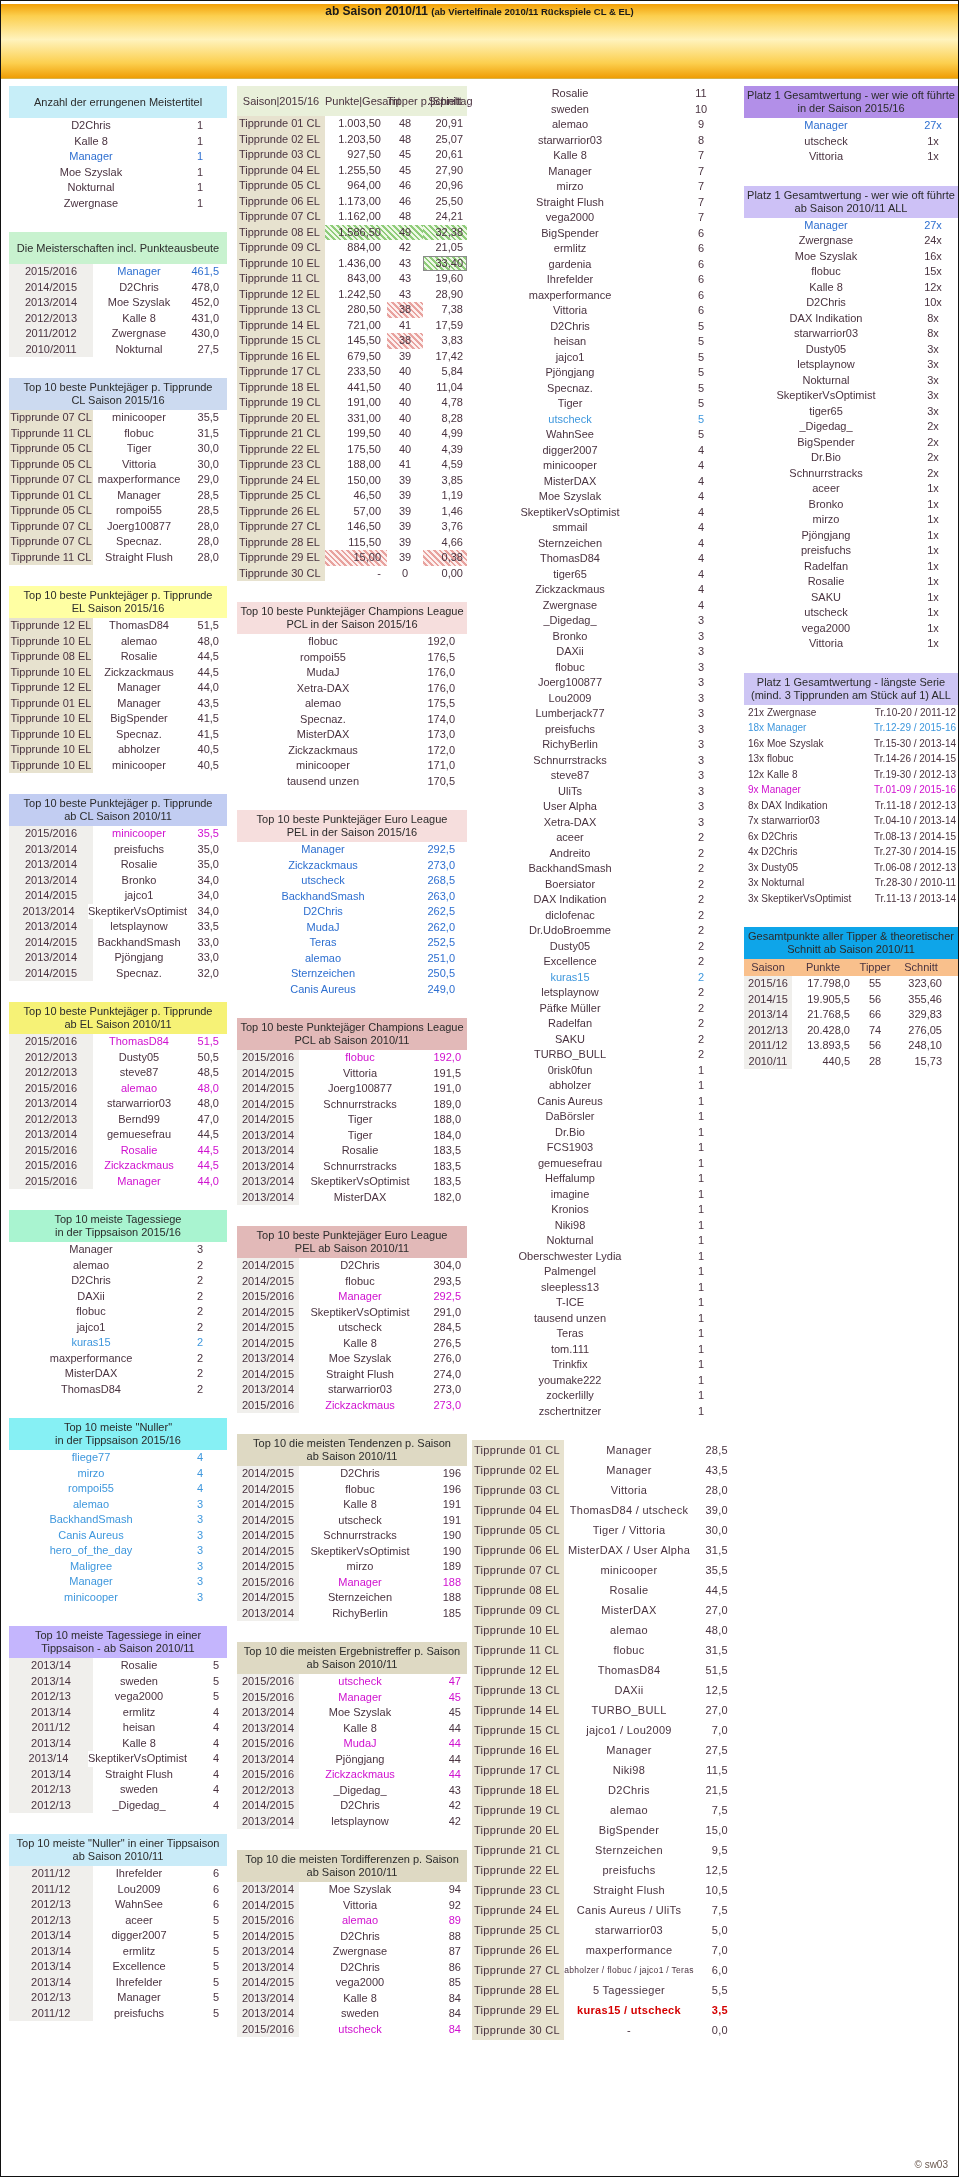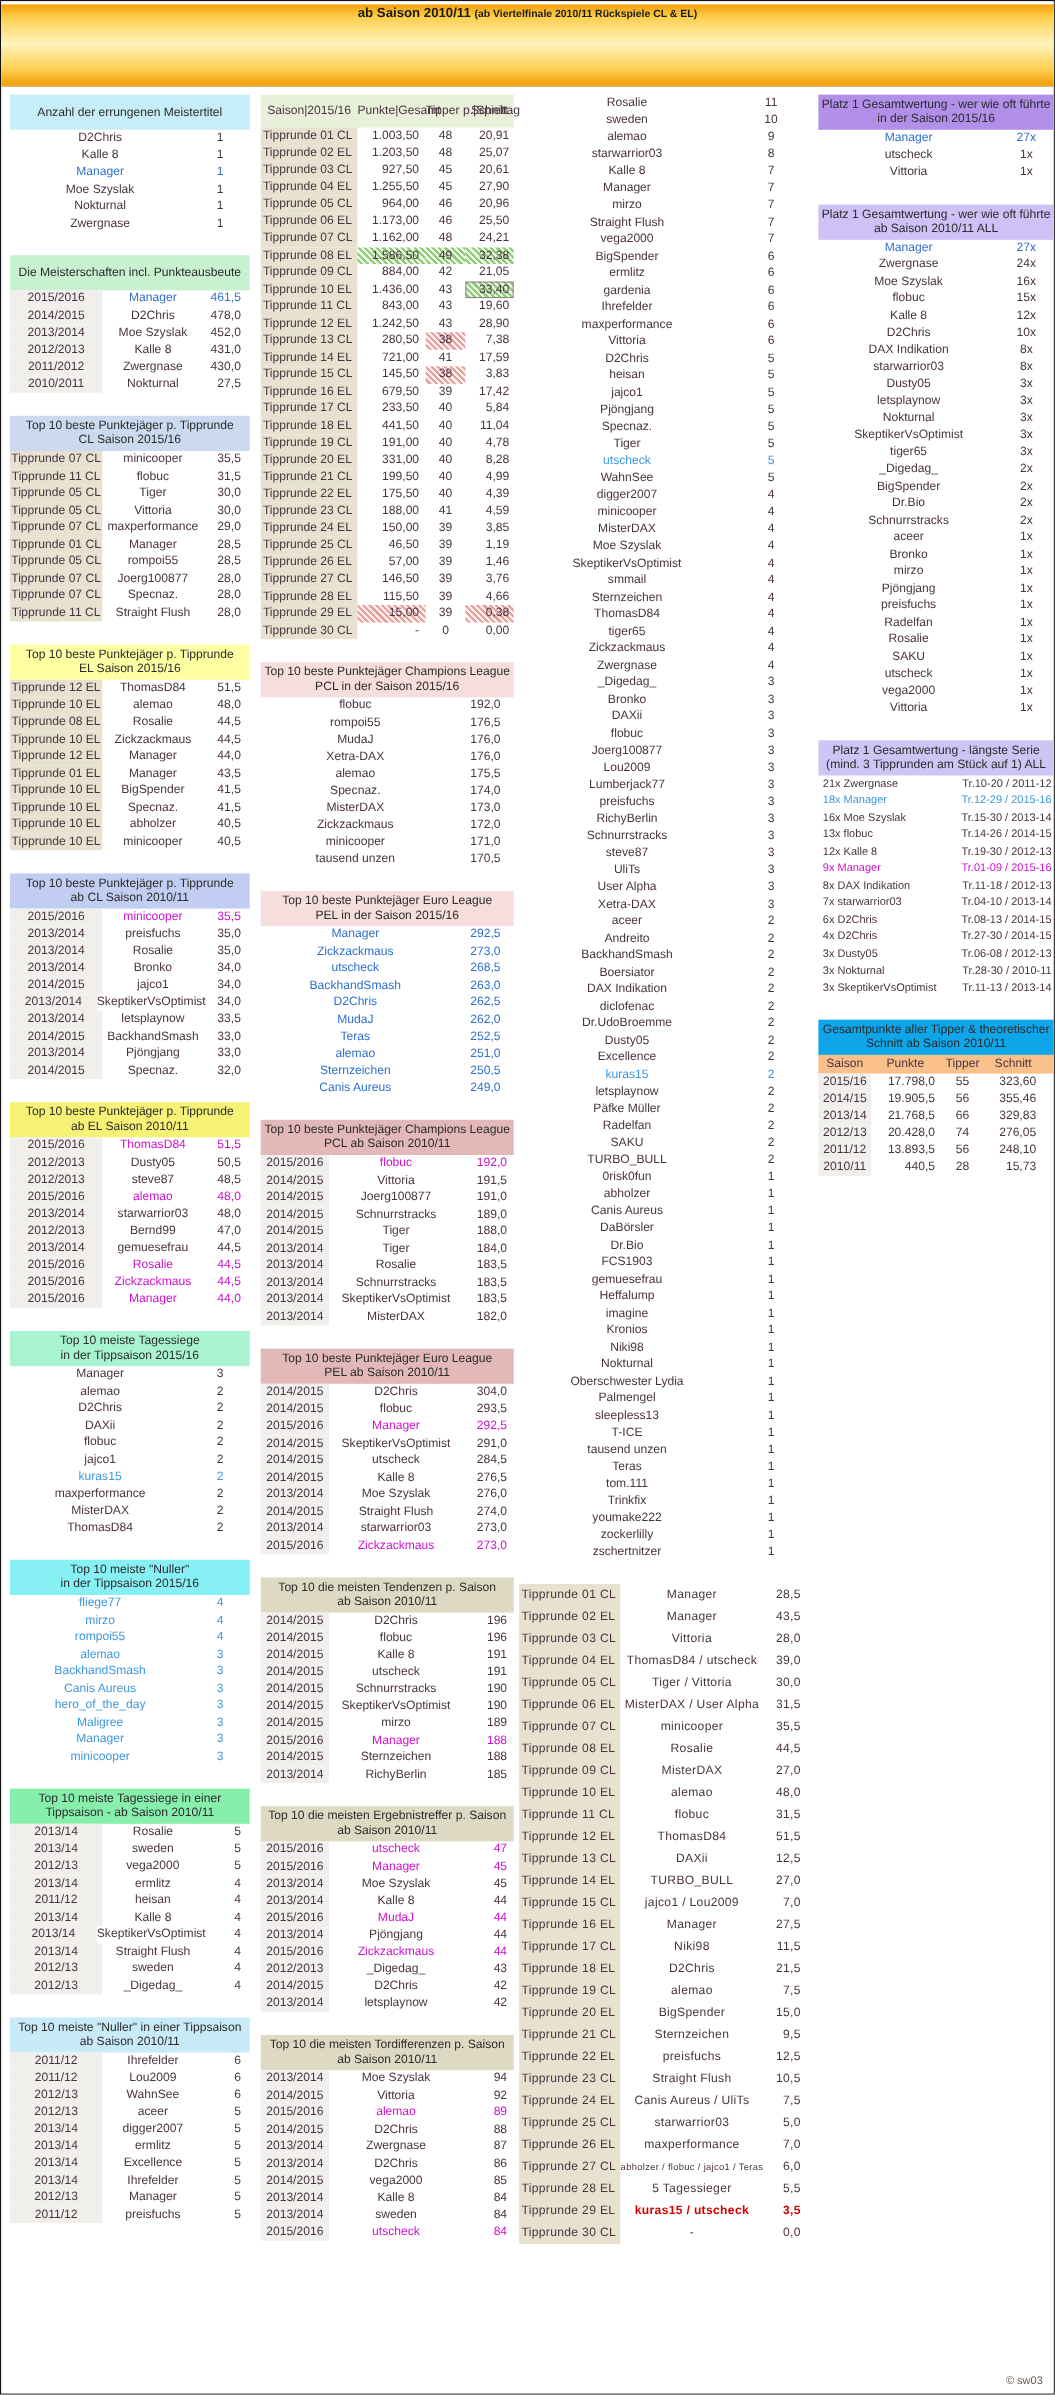--- a/index.html
+++ b/index.html
@@ -423,21 +423,21 @@
           <div class="row">
             <div class="cell a-c c-lb" style="flex: 1 1 0%;">Manager</div>
             <div class="cell a-c c-lb" style="width: 54px;">3</div>
           </div>
           <div class="row">
             <div class="cell a-c c-lb" style="flex: 1 1 0%;">minicooper</div>
             <div class="cell a-c c-lb" style="width: 54px;">3</div>
           </div>
         </div>
         <div class="tbl k-lnv1">
-          <div class="t-title" style="background: #86efac;">
+          <div class="t-title" style="background: #c4b5fd;">
             <div>Top 10 meiste Tagessiege in einer</div>
             <div>Tippsaison - ab Saison 2010/11</div>
           </div>
           <div class="row">
             <div class="cell a-c lab-gray" style="width: 84px;">2013/14</div>
             <div class="cell a-c" style="flex: 1 1 0%;">Rosalie</div>
             <div class="cell a-r" style="width: 42px; padding-right: 8px;">5</div>
           </div>
           <div class="row">
             <div class="cell a-c lab-gray" style="width: 84px;">2013/14</div>

